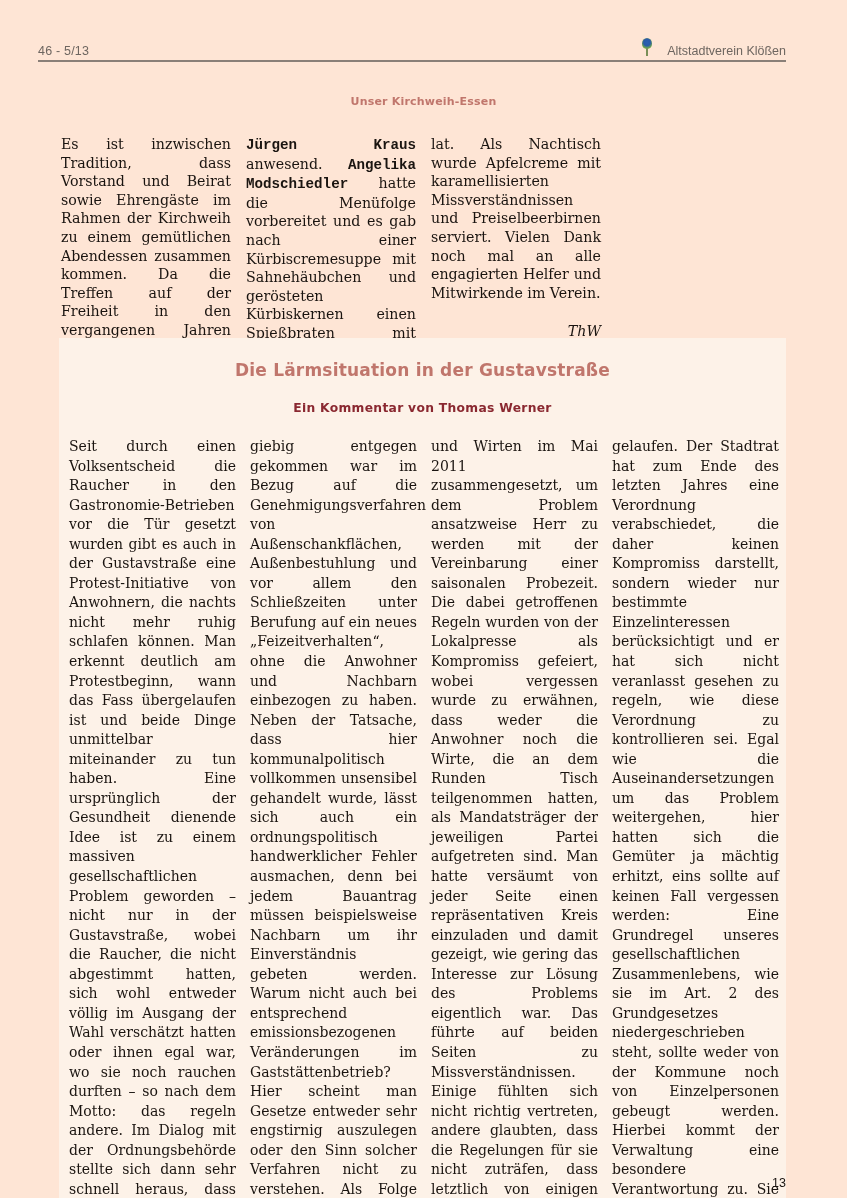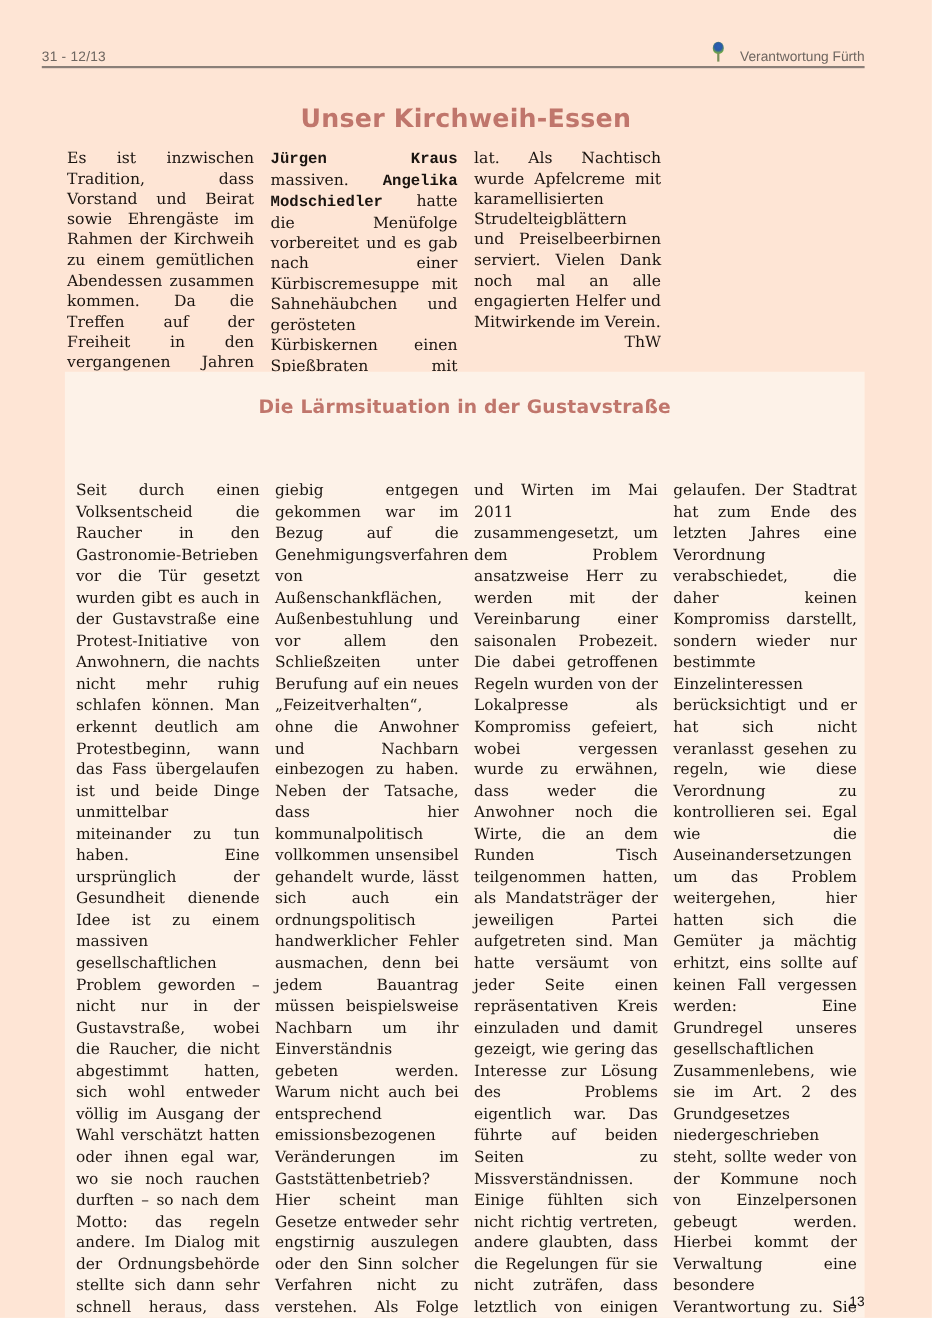--- a/index.html
+++ b/index.html
@@ -64,21 +64,21 @@
     }
 
     .title1 {
       position: absolute;
       left: 0;
       width: 847px;
       top: 95px;
       text-align: center;
       font-family: "DejaVu Sans", sans-serif;
       font-weight: bold;
-      font-size: 23px;
+      font-size: 11px;
       color: #c0766c;
       letter-spacing: 0.2px;
     }
 
     .cols {
       position: absolute;
       display: flex;
       font-size: 14.2px;
       line-height: 18.6px;
       text-align: justify;
@@ -91,21 +91,23 @@
       left: 61px;
       top: 135px;
       width: 726px;
       gap: 15px;
     }
     .cols1 .col {
       width: 170px;
     }
     .sig {
       text-align: right;
+      font-style: italic;
       display: block;
+      margin-top: 20px;
     }
 
     .box {
       position: absolute;
       left: 59px;
       top: 338px;
       width: 727px;
       height: 977px;
       background: #fdf2e8;
     }
@@ -154,40 +156,41 @@
       font-size: 12.5px;
       color: #1a1410;
       margin-top: 43px;
     }
     b { font-weight: bold; font-family: Liberation Mono, monospace; }
   </style>
 </head>
 <body>
 
 <div class="header">
-  <span class="header-left">31 - 12/13</span>
+  <span class="header-left">46 - 5/13</span>
   <div class="header-right">
     <span class="logo">
       <span class="crown"></span>
         <span class="trunk"></span>
     </span>
-    <span>Verantwortung Fürth</span>
+    <span>Altstadtverein Klößen</span>
   </div>
 </div>
 
 <div class="title1">Unser Kirchweih-Essen</div>
 
 <div class="cols cols1">
   <div class="col">Es ist inzwischen Tradition, dass Vorstand und Beirat sowie Ehrengäste im Rahmen der Kirchweih zu einem gemütlichen Abendessen zusammen kommen. Da die Treffen auf der Freiheit in den vergangenen Jahren aber</div>
-  <div class="col"><b>Jürgen Kraus</b> <span>massiven.</span> <b>Angelika Modschiedler</b> <span>hatte die Menüfolge vorbereitet und es gab nach einer Kürbiscremesuppe mit Sahnehäubchen und gerösteten Kürbiskernen einen Spießbraten mit Klößen und Feldsa-</span></div>
-  <div class="col"><span>lat. Als Nachtisch wurde Apfelcreme mit karamellisierten Strudelteigblättern und Preiselbeerbirnen serviert. Vielen Dank noch mal an alle engagierten Helfer und Mitwirkende im Verein.</span><span class="sig">ThW</span></div>
+  <div class="col"><b>Jürgen Kraus</b> <span>anwesend.</span> <b>Angelika Modschiedler</b> <span>hatte die Menüfolge vorbereitet und es gab nach einer Kürbiscremesuppe mit Sahnehäubchen und gerösteten Kürbiskernen einen Spießbraten mit Klößen und Feldsa-</span></div>
+  <div class="col"><span>lat. Als Nachtisch wurde Apfelcreme mit karamellisierten Missverständnissen und Preiselbeerbirnen serviert. Vielen Dank noch mal an alle engagierten Helfer und Mitwirkende im Verein.</span><span class="sig">ThW</span></div>
 </div>
 
 <div class="box">
   <div class="title2">Die Lärmsituation in der Gustavstraße</div>
+  <div class="subtitle">Ein Kommentar von Thomas Werner</div>
   <div class="cols cols2">
     <div class="col">Seit durch einen Volksentscheid die Raucher in den Gastronomie-Betrieben vor die Tür gesetzt wurden gibt es auch in der Gustavstraße eine Protest-Initiative von Anwohnern, die nachts nicht mehr ruhig schlafen können. Man erkennt deutlich am Protestbeginn, wann das Fass übergelaufen ist und beide Dinge unmittelbar miteinander zu tun haben. Eine ursprünglich der Gesundheit dienende Idee ist zu einem massiven gesellschaftlichen Problem geworden – nicht nur in der Gustavstraße, wobei die Raucher, die nicht abgestimmt hatten, sich wohl entweder völlig im Ausgang der Wahl verschätzt hatten oder ihnen egal war, wo sie noch rauchen durften – so nach dem Motto: das regeln andere. Im Dialog mit der Ordnungsbehörde stellte sich dann sehr schnell heraus, dass man dem Gaststättengewerbe – besonders in der Gustavstraße – immer sehr nach-</div>
     <div class="col">giebig entgegen gekommen war im Bezug auf die Genehmigungsverfahren von Außenschankflächen, Außenbestuhlung und vor allem den Schließzeiten unter Berufung auf ein neues „Feizeitverhalten“, ohne die Anwohner und Nachbarn einbezogen zu haben. Neben der Tatsache, dass hier kommunalpolitisch vollkommen unsensibel gehandelt wurde, lässt sich auch ein ordnungspolitisch handwerklicher Fehler ausmachen, denn bei jedem Bauantrag müssen beispielsweise Nachbarn um ihr Einverständnis gebeten werden. Warum nicht auch bei entsprechend emissionsbezogenen Veränderungen im Gaststättenbetrieb? Hier scheint man Gesetze entweder sehr engstirnig auszulegen oder den Sinn solcher Verfahren nicht zu verstehen. Als Folge daraus hat sich bei den notdürftig und hastig herbeigeführten Regelungen eine Gruppe von Anwohnern</div>
     <div class="col">und Wirten im Mai 2011 zusammengesetzt, um dem Problem ansatzweise Herr zu werden mit der Vereinbarung einer saisonalen Probezeit. Die dabei getroffenen Regeln wurden von der Lokalpresse als Kompromiss gefeiert, wobei vergessen wurde zu erwähnen, dass weder die Anwohner noch die Wirte, die an dem Runden Tisch teilgenommen hatten, als Mandatsträger der jeweiligen Partei aufgetreten sind. Man hatte versäumt von jeder Seite einen repräsentativen Kreis einzuladen und damit gezeigt, wie gering das Interesse zur Lösung des Problems eigentlich war. Das führte auf beiden Seiten zu Missverständnissen. Einige fühlten sich nicht richtig vertreten, andere glaubten, dass die Regelungen für sie nicht zuträfen, dass letztlich von einigen Anwohnern die Vereinbarungen vom Mai 2011 als gescheitert erklärt wurden. Das ganze war tatsächlich dumm</div>
     <div class="col">gelaufen. Der Stadtrat hat zum Ende des letzten Jahres eine Verordnung verabschiedet, die daher keinen Kompromiss darstellt, sondern wieder nur bestimmte Einzelinteressen berücksichtigt und er hat sich nicht veranlasst gesehen zu regeln, wie diese Verordnung zu kontrollieren sei. Egal wie die Auseinandersetzungen um das Problem weitergehen, hier hatten sich die Gemüter ja mächtig erhitzt, eins sollte auf keinen Fall vergessen werden: Eine Grundregel unseres gesellschaftlichen Zusammenlebens, wie sie im Art. 2 des Grundgesetzes niedergeschrieben steht, sollte weder von der Kommune noch von Einzelpersonen gebeugt werden. Hierbei kommt der Verwaltung eine besondere Verantwortung zu. Sie darf nicht nur halbherzig aktiv werden und muss verhindern, dass unsere geliebte Gustavstraße zum „Wilden Westen“ der Altstadt verkommt.</div>
   </div>
 </div>
 
 <div class="page-number">13</div>
 

